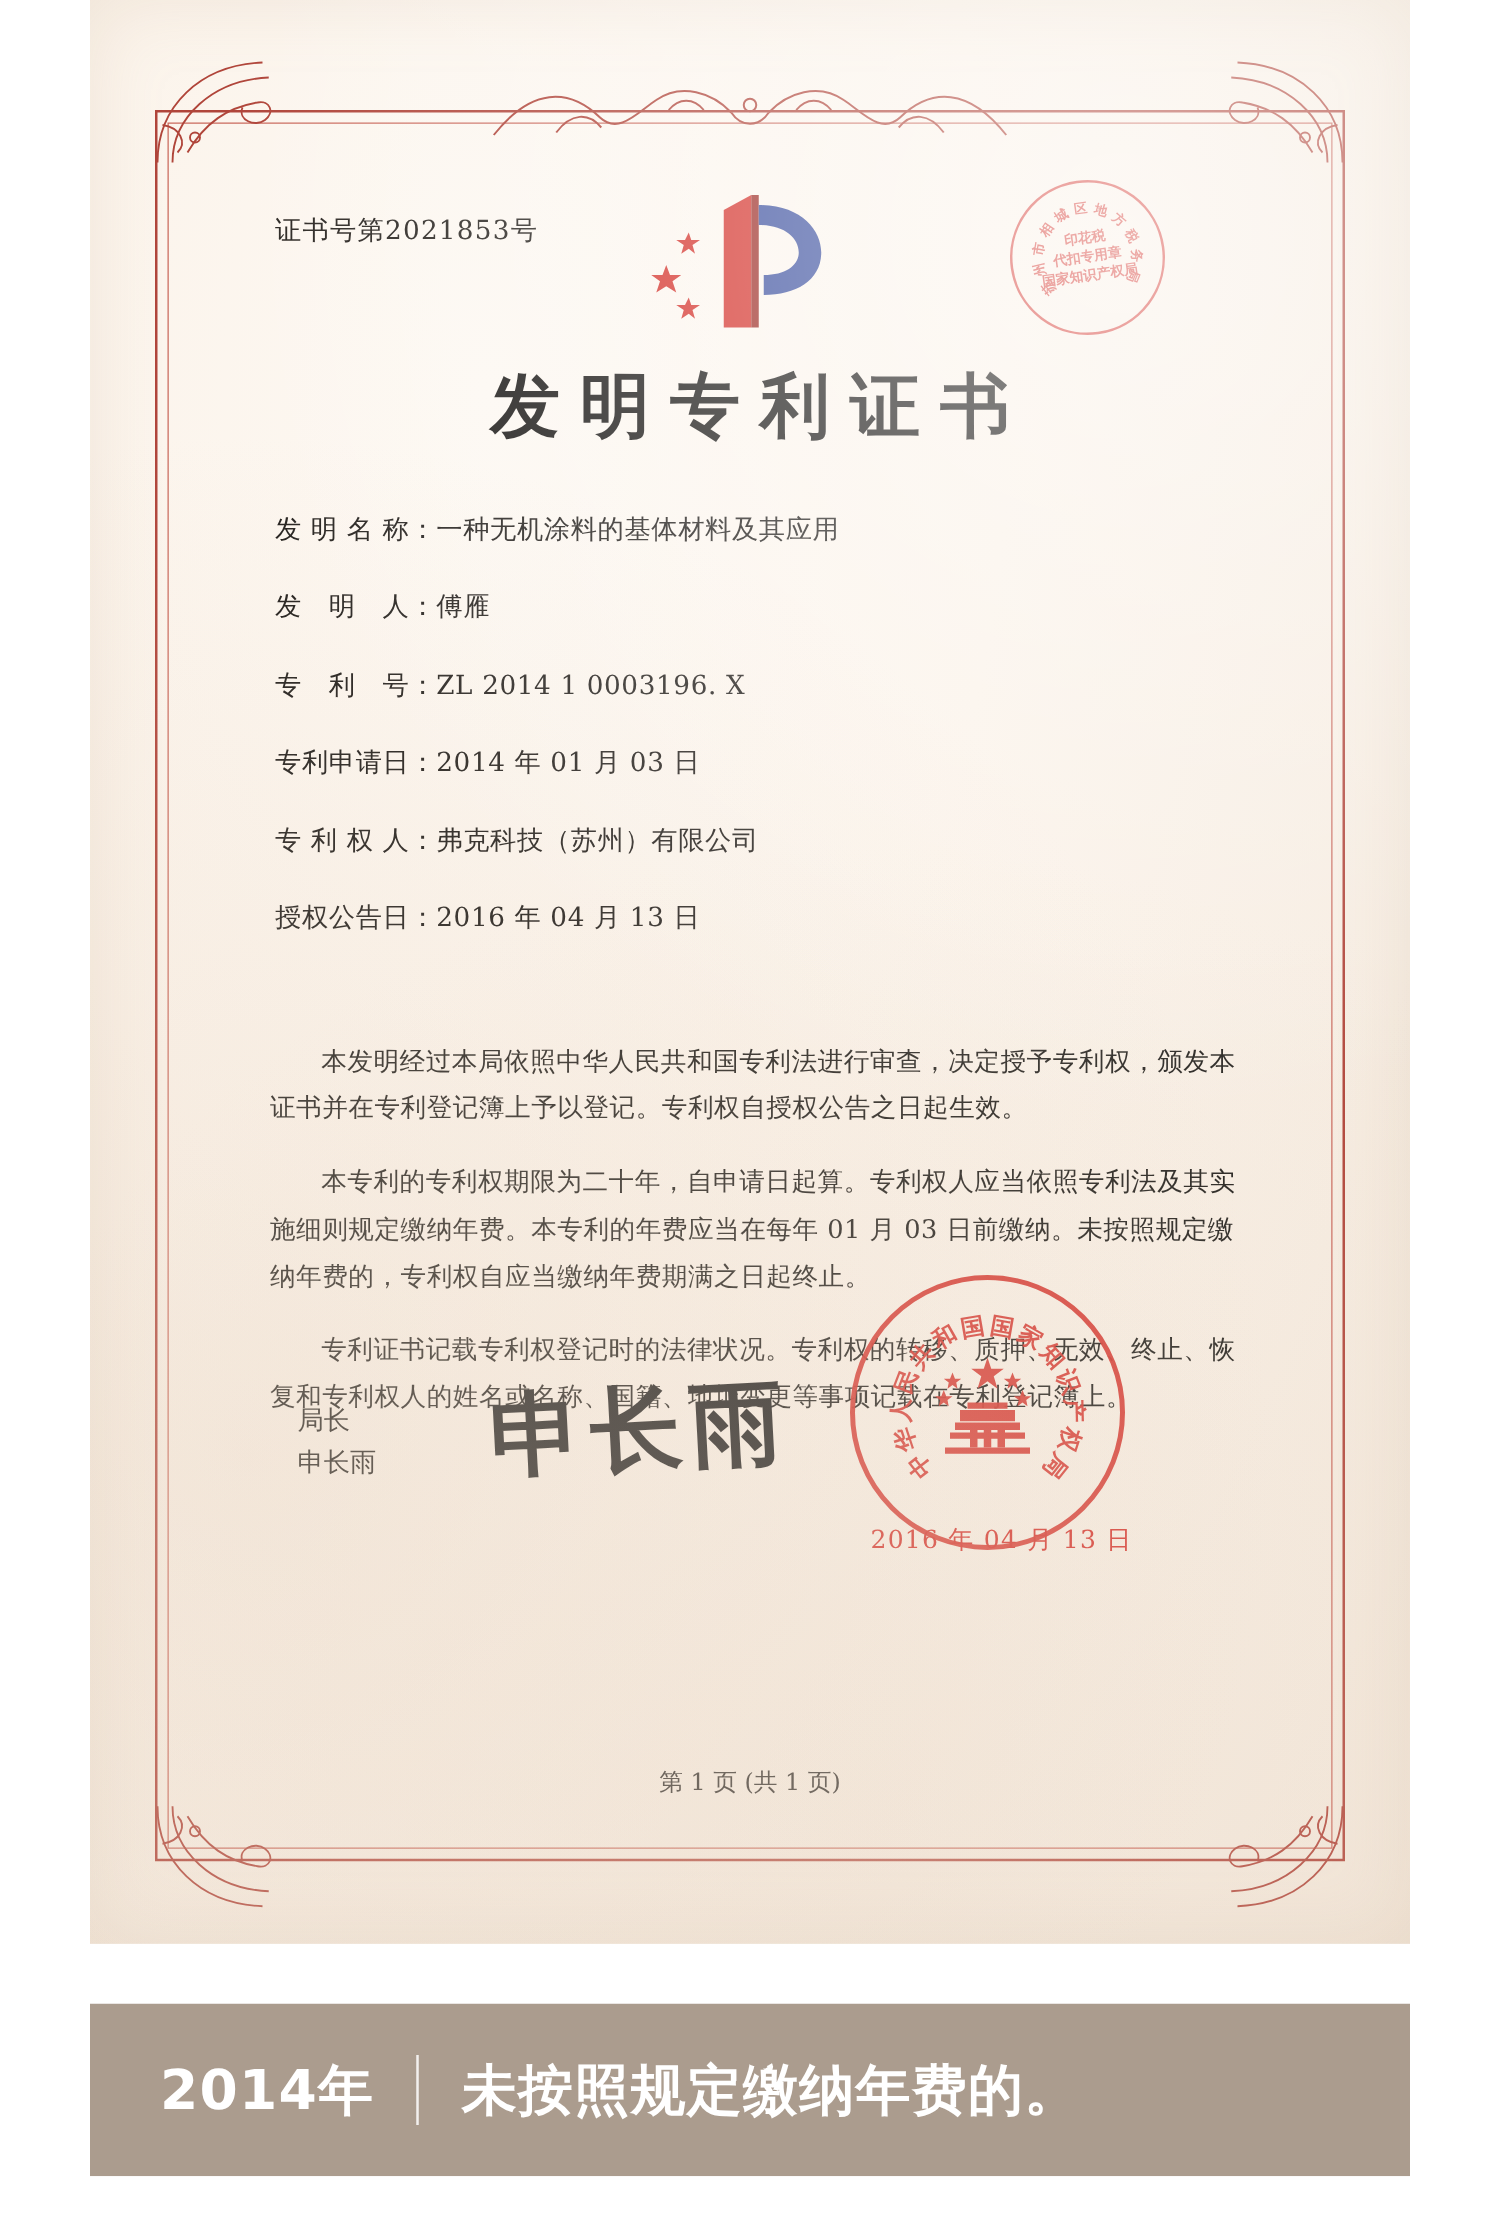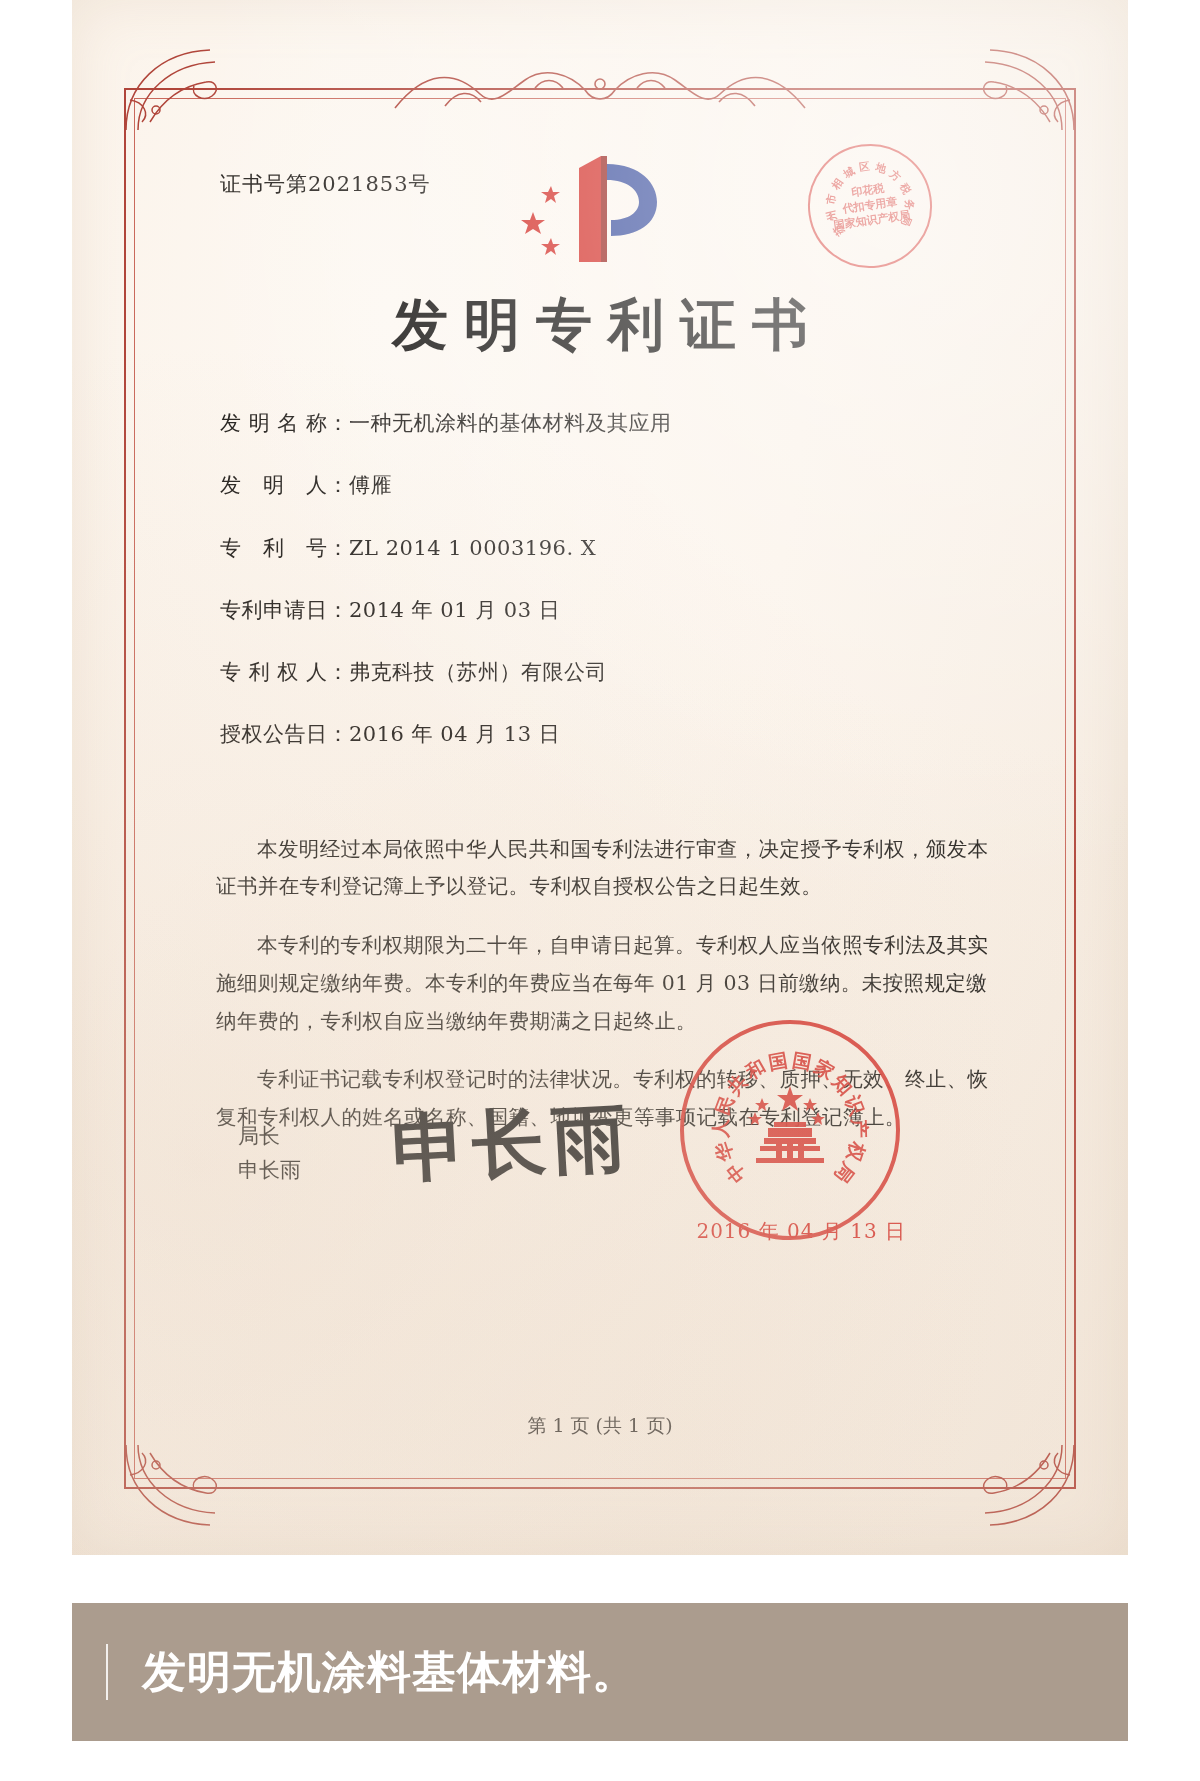--- a/index.html
+++ b/index.html
@@ -492,19 +492,20 @@
         </g>
       </svg>
     </div>
     <div class="seal-date">2016 年 04 月 13 日</div>
 
     <div class="page-foot">第 1 页 (共 1 页)</div>
   </div>
 </div>
 
 <div class="caption-bar">
+  <div class="caption-year">2014年</div>
   <div class="caption-div"></div>
-  <div class="caption-text">发明无机涂料基体材料。</div>
+  <div class="caption-text">未按照规定缴纳年费的。</div>
 </div>
 
 <div class="scan-edge-left"></div>
 <div class="scan-edge-right"></div>
 <div class="scan-edge-bottom"></div>
 
 </body></html>

